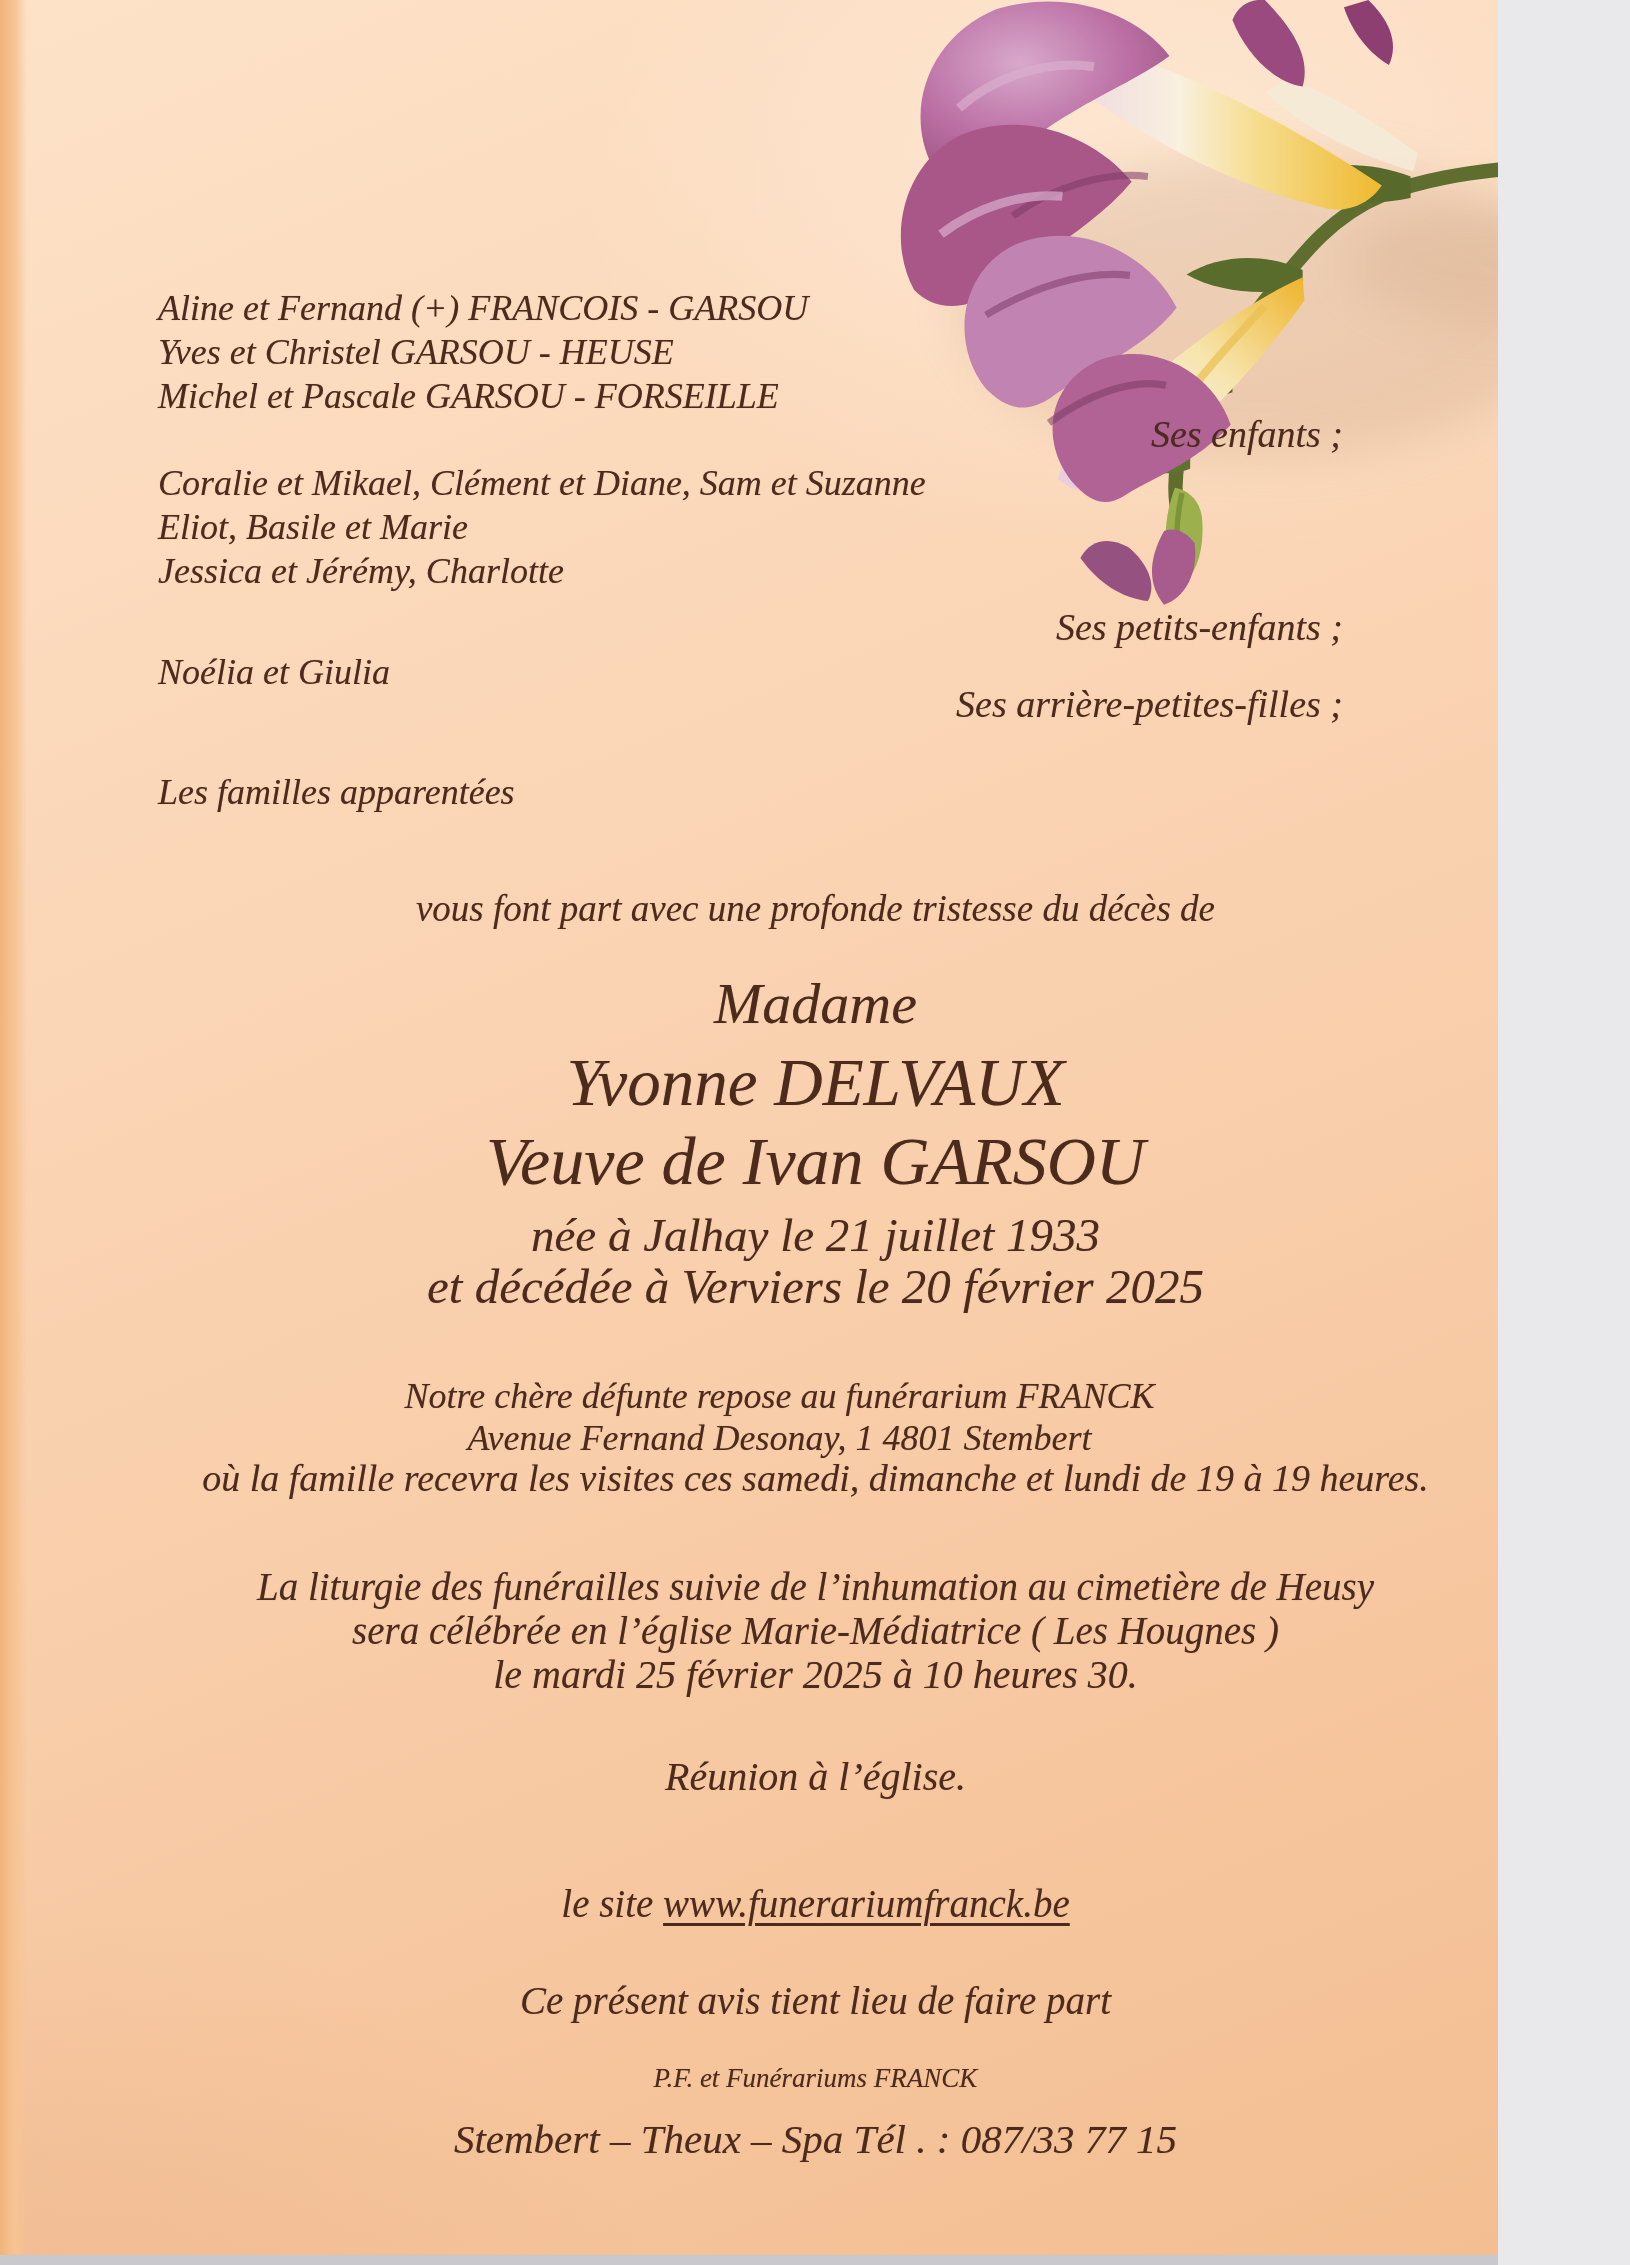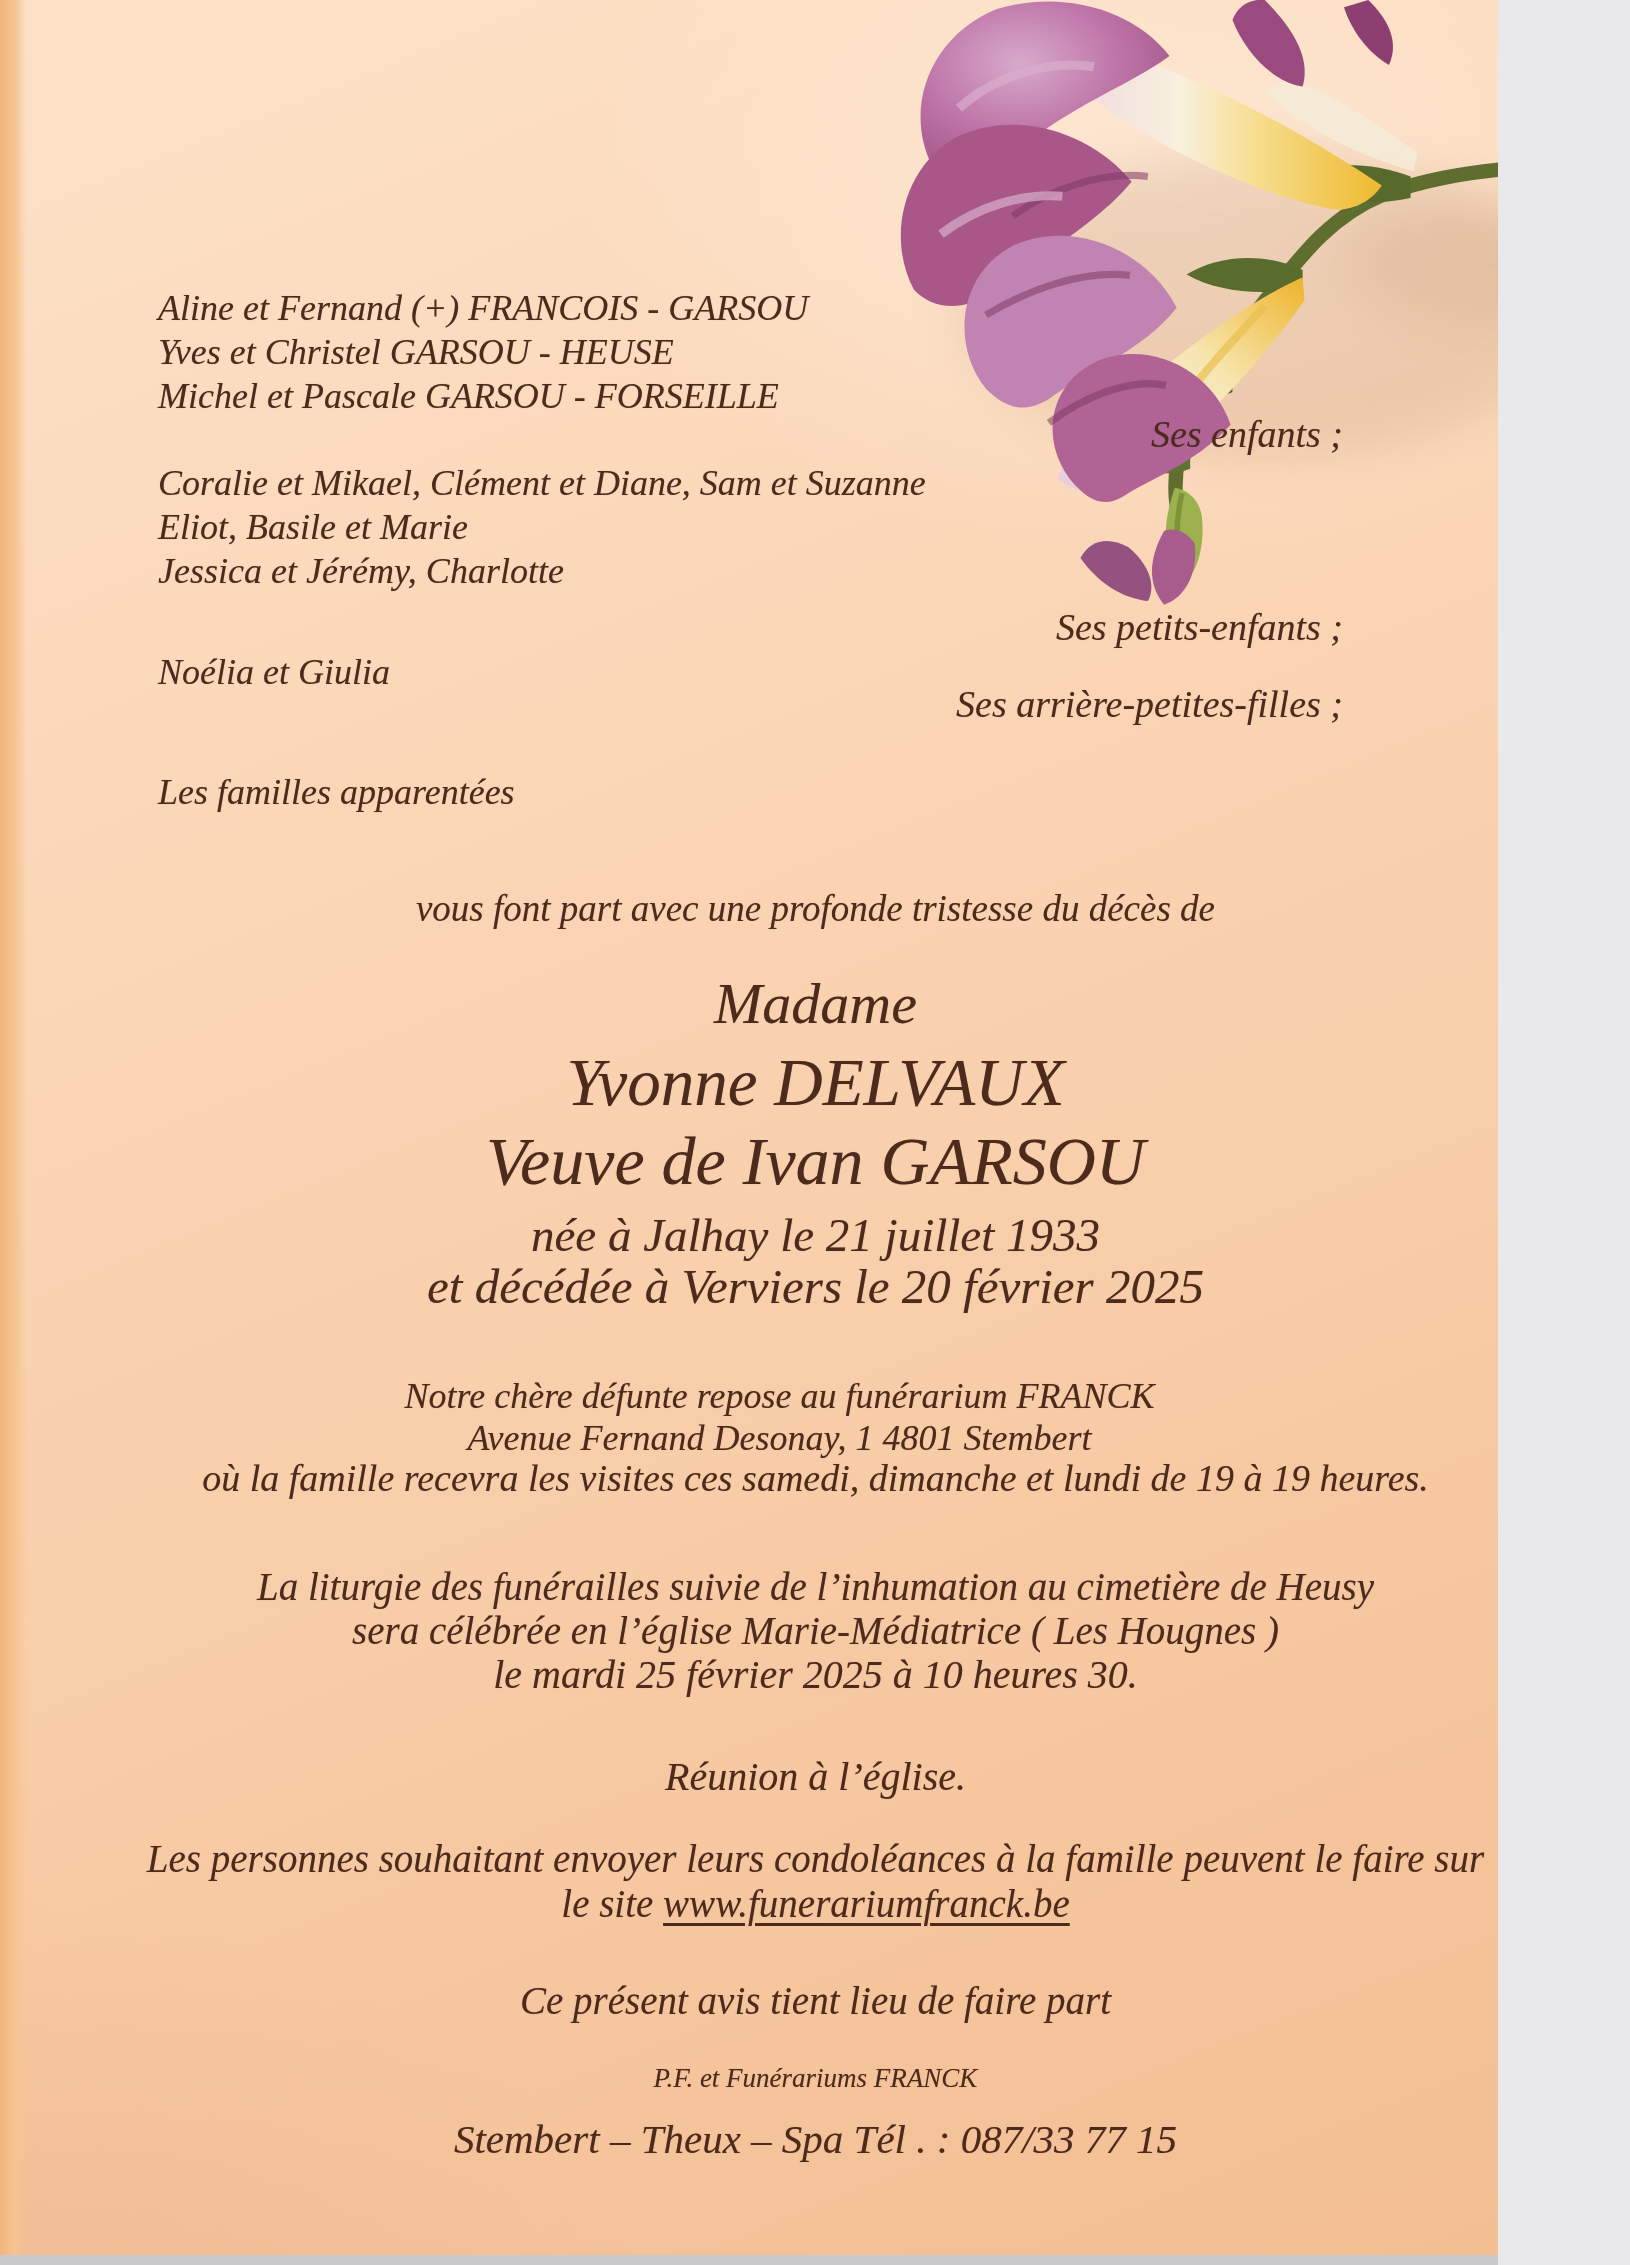--- a/index.html
+++ b/index.html
@@ -148,21 +148,20 @@
   <div class="txt center" style="top:1456px;font-size:38px;">
     <span>où la famille recevra les visites </span><span class="b">ces samedi, dimanche et lundi de 19 à 19 heures.</span>
   </div>
 
   <div class="txt center" style="top:1564px;font-size:39px;">La liturgie des funérailles suivie de l’inhumation au cimetière de Heusy</div>
   <div class="txt center" style="top:1608px;font-size:39px;">sera célébrée en l’église Marie-Médiatrice ( Les Hougnes )</div>
   <div class="txt center b" style="top:1651px;font-size:40px;">le mardi 25 février 2025 à 10 heures 30.</div>
 
   <div class="txt center b" style="top:1753px;font-size:40px;">Réunion à l’église.</div>
 
-  <div class="txt center" style="top:1836px;font-size:39px;">Les personnes souhaitant envoyer leurs condoléances à la famille peuvent le faire sur</div>
   <div class="txt center" style="top:1881px;font-size:39px;">
     <span>le site </span><span class="url">www.funerariumfranck.be</span>
   </div>
 
   <div class="txt center" style="top:1978px;font-size:39px;">Ce présent avis tient lieu de faire part</div>
 
   <div class="txt center b" style="top:2063px;font-size:27px;">P.F. et Funérariums FRANCK</div>
   <div class="txt center b" style="top:2115px;font-size:41px;">Stembert – Theux – Spa   Tél . : 087/33 77 15</div>
 
 </div>

